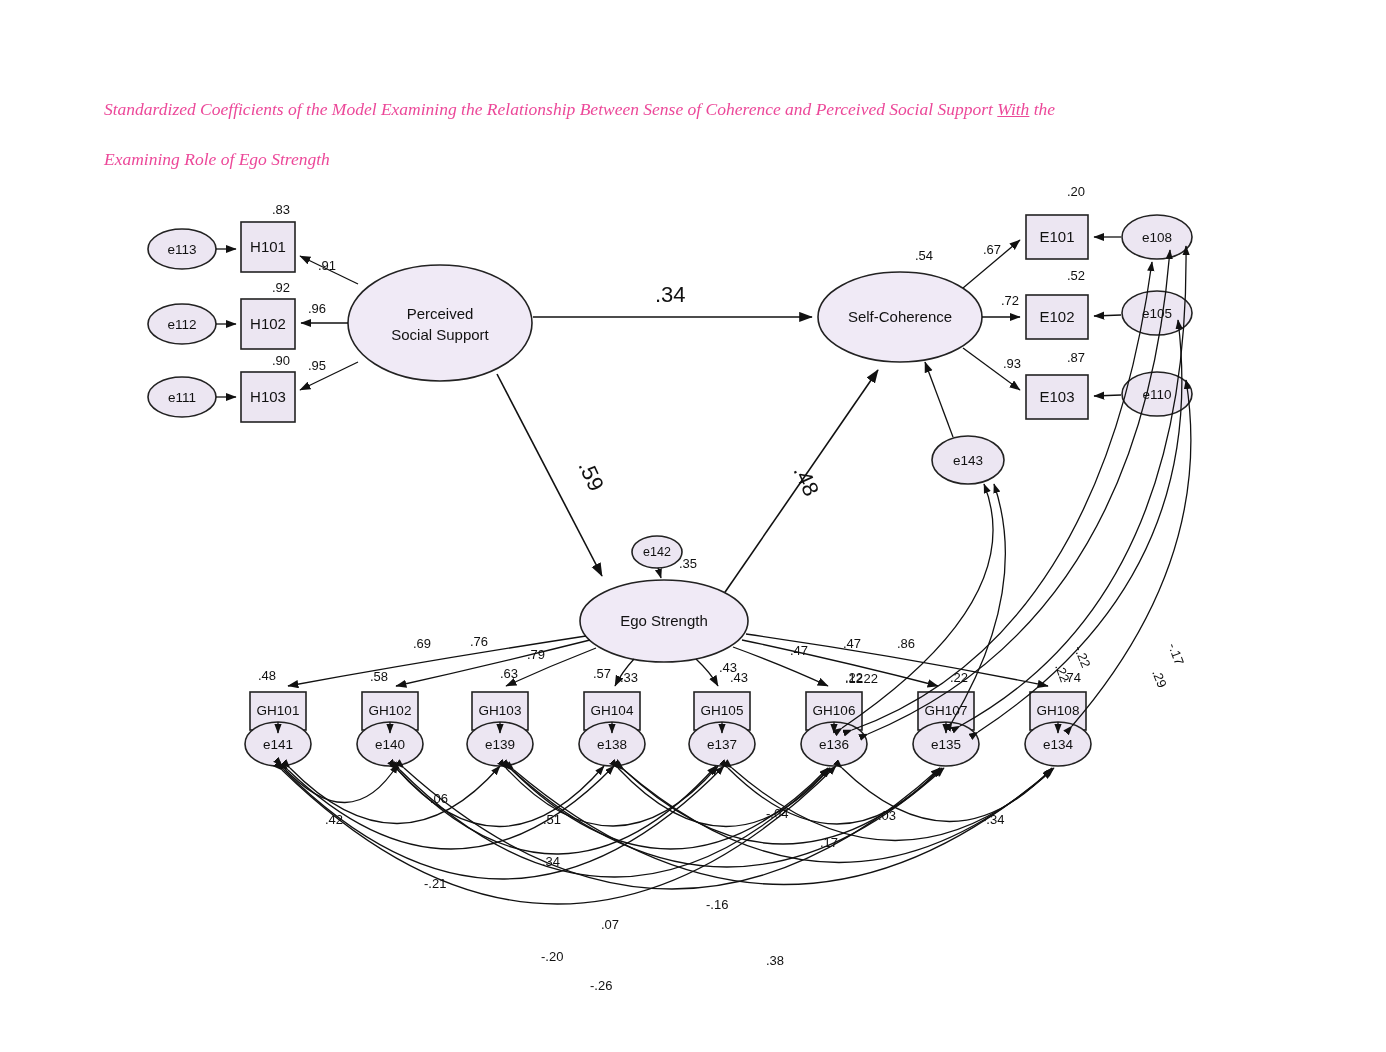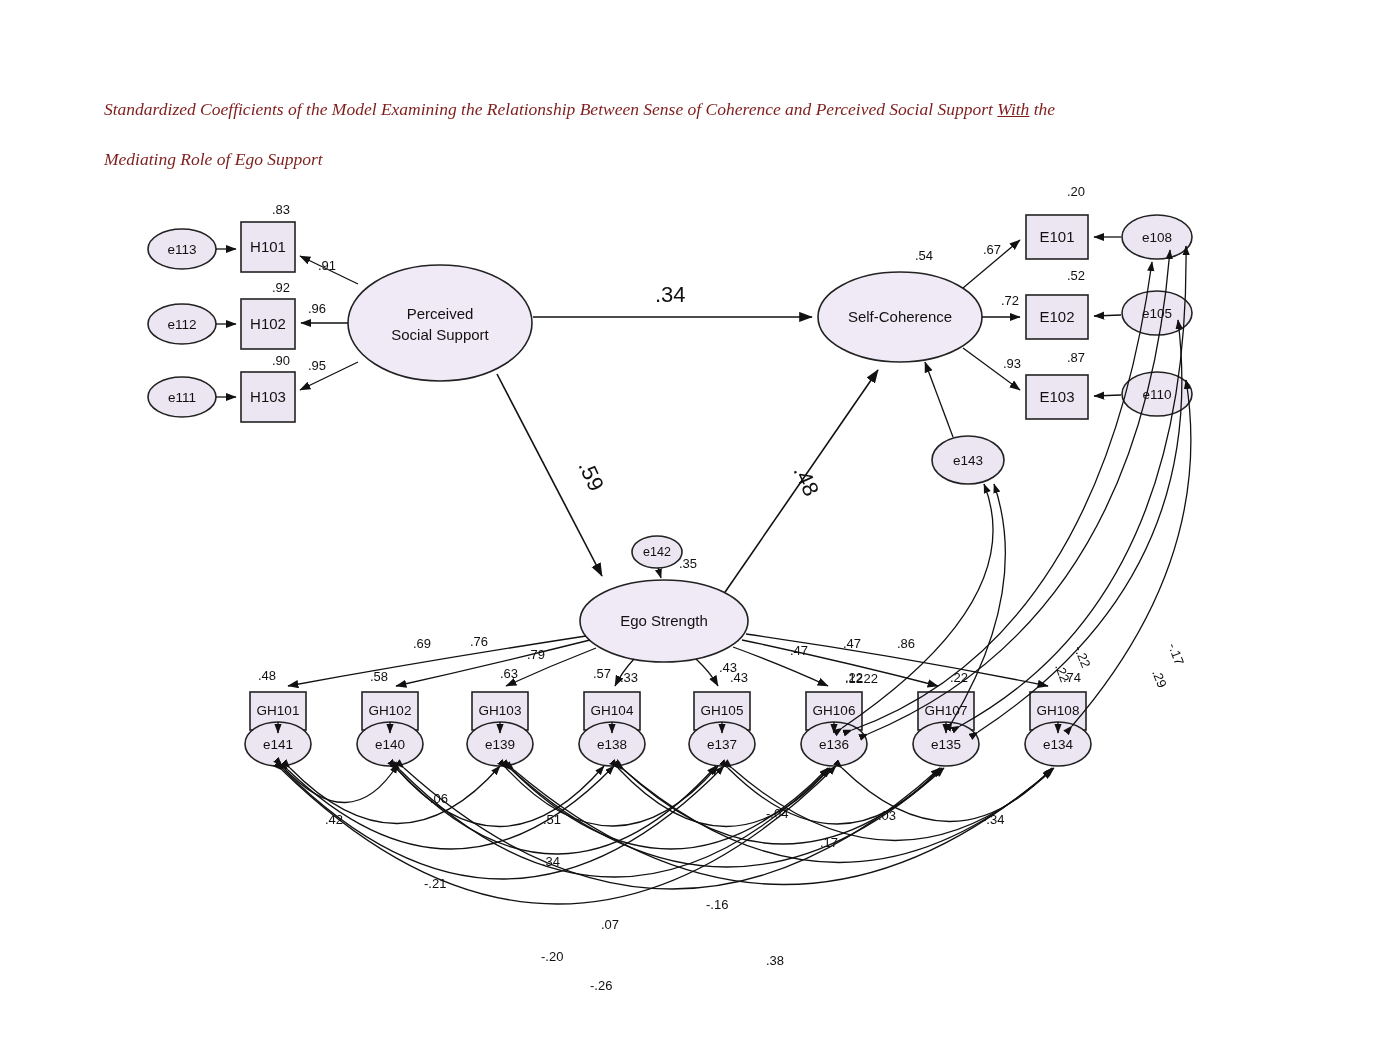--- a/index.html
+++ b/index.html
@@ -10,21 +10,21 @@
     background:#ffffff;
     overflow:hidden;
   }
   #caption{
     position:absolute;
     left:104px; top:84px; width:1200px;
     font-family:"Liberation Serif", serif;
     font-style:italic;
     font-size:17.5px;
     line-height:50px;
-    color:#7f1d1d;
+    color:#ec4899;
   }
   #caption .u{ text-decoration:underline; }
   #svgwrap{position:absolute;left:0;top:0;width:1386px;height:1052px;}
   svg{display:block;}
   .node-rect{ fill:#ece6f2; stroke:#222; stroke-width:1.6; }
   .node-ell{ fill:#ece6f2; stroke:#222; stroke-width:1.6; }
   .node-ell-lt{ fill:#f0eaf6; stroke:#222; stroke-width:1.6; }
   .lbl{ font-family:"Liberation Sans", sans-serif; font-size:15px; fill:#111; text-anchor:middle; dominant-baseline:middle; }
   .lbl-sm{ font-size:13.5px; }
   .lbl-xs{ font-size:12.5px; }
@@ -34,21 +34,21 @@
   .edge-th{ stroke-width:1.6; }
 </style>
 </head>
 <body>
 
 <div id="page">
 
   <div id="caption">
     <span>Standardized Coefficients of the Model Examining the Relationship Between Sense of Coherence and Perceived Social Support </span><span class="u">With</span><span> the</span>
     <br>
-    <span>Mediating Role of Ego Support</span>
+    <span>Examining Role of Ego Strength</span>
   </div>
 
   <div id="svgwrap">
   <svg width="1386" height="1052" viewBox="0 0 1386 1052" xmlns="http://www.w3.org/2000/svg">
     <defs>
       <marker id="ah" markerWidth="9" markerHeight="9" refX="8" refY="3.2" orient="auto" markerUnits="strokeWidth">
         <path d="M0,0 L8.5,3.2 L0,6.4 z" fill="#111"></path>
       </marker>
       <marker id="ahs" markerWidth="8" markerHeight="8" refX="7" refY="2.8" orient="auto" markerUnits="strokeWidth">
         <path d="M0,0 L7.5,2.8 L0,5.6 z" fill="#111"></path>

